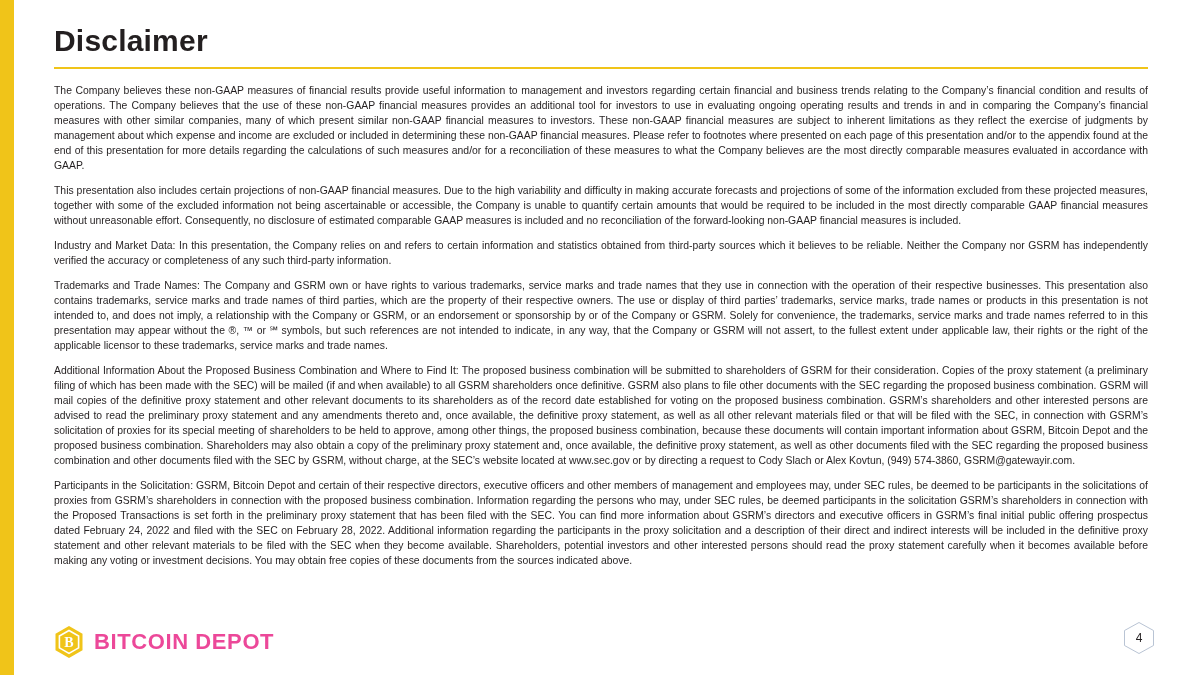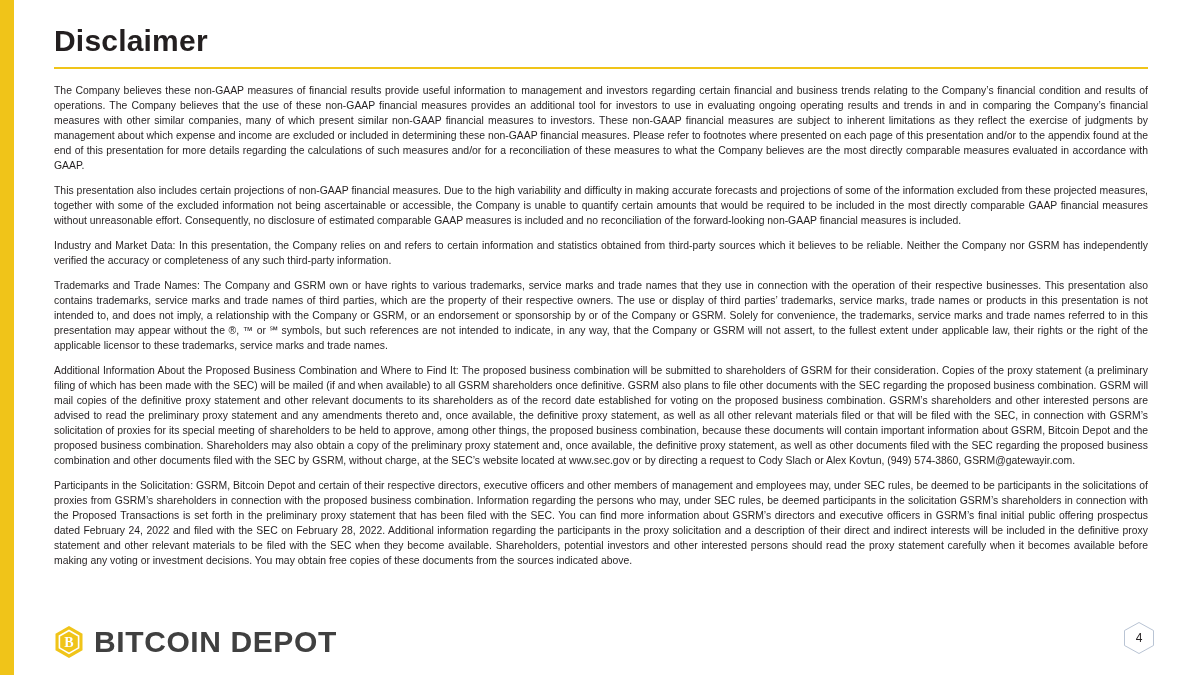--- a/index.html
+++ b/index.html
@@ -71,24 +71,24 @@
     align-items: center;
     gap: 10px;
   }
   .hex {
     width: 30px;
     height: 34px;
     position: relative;
   }
   .hex svg { display: block; }
   .brand-text {
-    font-size: 30px;
+    font-size: 22px;
     font-weight: bold;
     letter-spacing: 0.6px;
-    color: #404040;
+    color: #ec4899;
   }
   .page-num-wrap {
     position: absolute;
     right: 44px;
     bottom: 20px;
     width: 34px;
     height: 34px;
   }
   .page-num-wrap svg {
     position: absolute;

